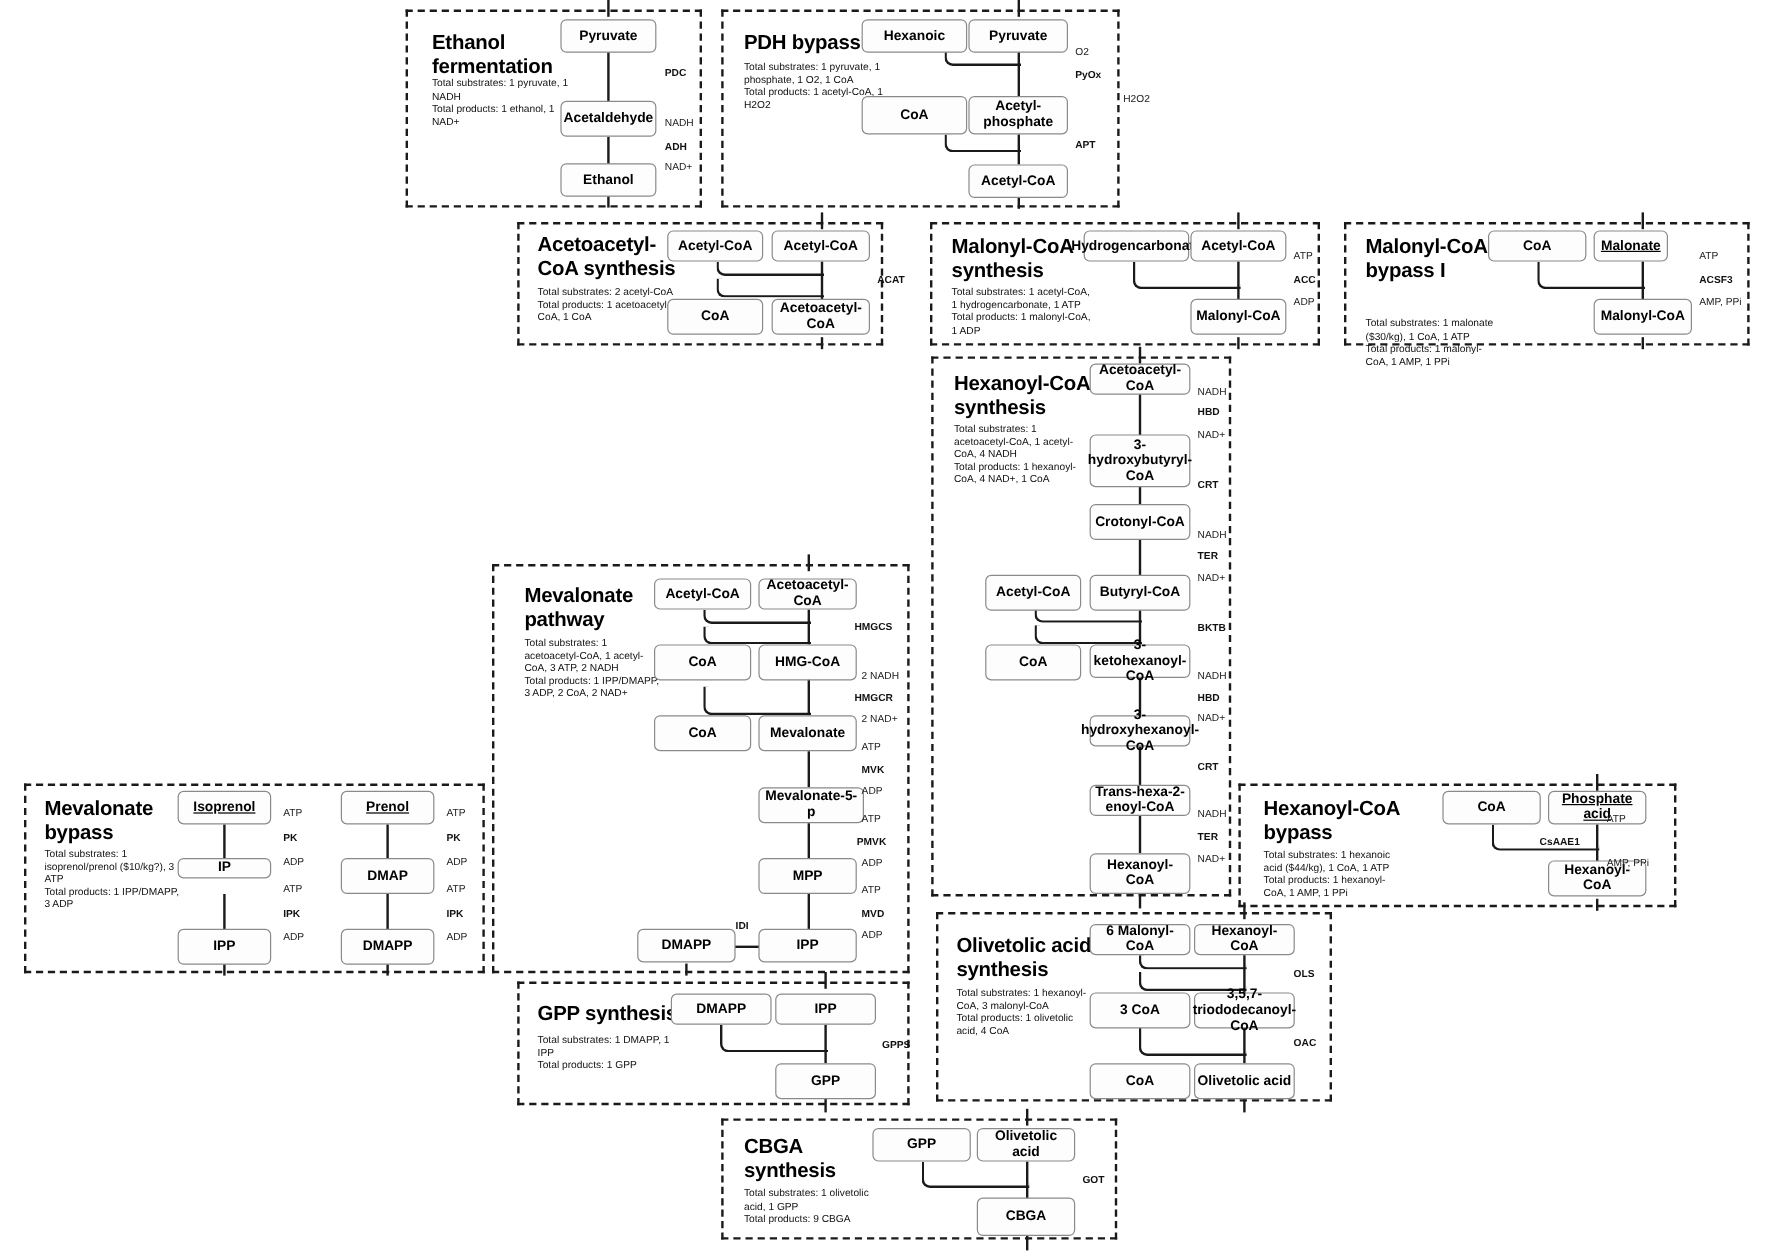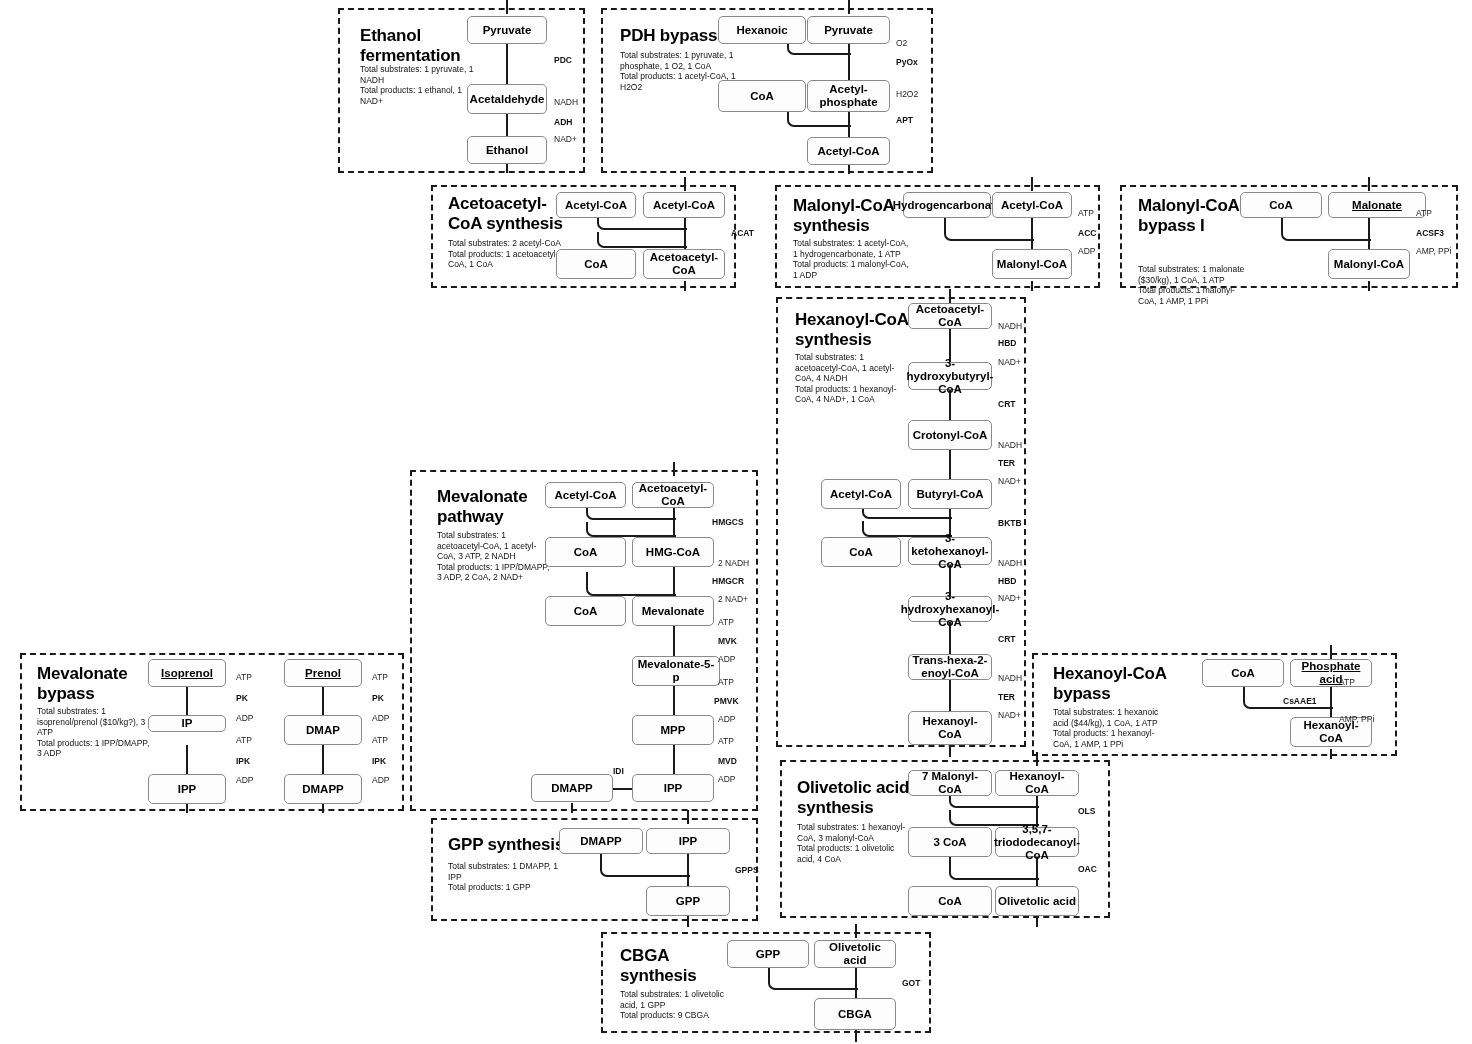--- a/index.html
+++ b/index.html
@@ -141,21 +141,21 @@
     </div>
 <div class="node" style="left:807px;top:80px;width:83px;height:32px;">
   <span class="sm">Acetyl-phosphate</span>
     </div>
 <div class="node" style="left:807px;top:137px;width:83px;height:28px;">
   <span>Acetyl-CoA</span>
     </div>
 
 <div class="cof" style="left:896px;top:38px;">O2</div>
 <div class="enz" style="left:896px;top:57px;">PyOx</div>
-<div class="cof" style="left:896px;top:77px;margin-top:12px;">H2O2</div>
+<div class="cof" style="left:936px;top:77px;">H2O2</div>
 <div class="enz" style="left:896px;top:115px;">APT</div>
 
 <div class="panel" style="left:431px;top:185px;width:305px;height:103px;"></div>
 <div class="panel-title" style="left:448px;top:194px;width:150px;">Acetoacetyl-
 CoA synthesis</div>
 <div class="panel-note" style="left:448px;top:238px;width:116px;">Total substrates: 2 acetyl-CoA
 Total products: 1 acetoacetyl-CoA, 1 CoA</div>
 
 <div class="edge v" style="left:684px;top:177px;height:14px;"></div>
 <div class="edge v" style="left:684px;top:218px;height:32px;"></div>
@@ -210,21 +210,21 @@
 Total products: 1 malonyl-CoA, 1 AMP, 1 PPi</div>
 
 <div class="edge v" style="left:1368px;top:177px;height:14px;"></div>
 <div class="edge v" style="left:1368px;top:218px;height:32px;"></div>
 <div class="hook" style="left:1281px;top:218px;width:88px;height:21px;"></div>
 <div class="edge v" style="left:1368px;top:281px;height:10px;"></div>
 
 <div class="node" style="left:1240px;top:192px;width:82px;height:26px;">
   <span>CoA</span>
     </div>
-<div class="node ul" style="left:1328px;top:192px;width:98px;height:26px;">
+<div class="node ul" style="left:1328px;top:192px;width:62px;height:26px;">
   <span>Malonate</span>
     </div>
 <div class="node" style="left:1328px;top:249px;width:82px;height:30px;">
   <span>Malonyl-CoA</span>
     </div>
 
 <div class="cof" style="left:1416px;top:208px;">ATP</div>
 <div class="enz" style="left:1416px;top:228px;">ACSF3</div>
 <div class="cof" style="left:1416px;top:246px;">AMP, PPi</div>
 
@@ -242,21 +242,21 @@
 <div class="hook" style="left:862px;top:507px;width:88px;height:10px;"></div>
 <div class="hook" style="left:862px;top:521px;width:88px;height:14px;"></div>
 <div class="edge v" style="left:949px;top:565px;height:33px;"></div>
 <div class="edge v" style="left:949px;top:622px;height:34px;"></div>
 <div class="edge v" style="left:949px;top:680px;height:31px;"></div>
 <div class="edge v" style="left:949px;top:745px;height:12px;"></div>
 
 <div class="node" style="left:908px;top:303px;width:84px;height:26px;">
   <span class="sm">Acetoacetyl-CoA</span>
     </div>
-<div class="node" style="left:908px;top:362px;width:84px;height:28px;justify-content:center;">
+<div class="node" style="left:908px;top:362px;width:84px;height:44px;justify-content:center;">
   <span class="xs">3-hydroxybutyryl-CoA</span>
     </div>
 <div class="node" style="left:908px;top:420px;width:84px;height:30px;">
   <span class="sm">Crotonyl-CoA</span>
     </div>
 <div class="node" style="left:821px;top:479px;width:80px;height:30px;">
   <span>Acetyl-CoA</span>
     </div>
 <div class="node" style="left:908px;top:479px;width:84px;height:30px;">
   <span class="sm">Butyryl-CoA</span>
@@ -436,21 +436,21 @@
 
 <div class="edge v" style="left:1036px;top:752px;height:14px;"></div>
 <div class="edge v" style="left:1036px;top:796px;height:32px;"></div>
 <div class="hook" style="left:949px;top:796px;width:88px;height:10px;"></div>
 <div class="hook" style="left:949px;top:810px;width:88px;height:14px;"></div>
 <div class="edge v" style="left:1036px;top:856px;height:30px;"></div>
 <div class="hook" style="left:949px;top:856px;width:88px;height:22px;"></div>
 <div class="edge v" style="left:1036px;top:915px;height:12px;"></div>
 
 <div class="node" style="left:908px;top:770px;width:84px;height:26px;">
-  <span class="sm">7 Malonyl-CoA</span>
+  <span class="sm">6 Malonyl-CoA</span>
     </div>
 <div class="node" style="left:995px;top:770px;width:84px;height:26px;">
   <span class="sm">Hexanoyl-CoA</span>
     </div>
 <div class="node" style="left:908px;top:827px;width:84px;height:30px;">
   <span>3 CoA</span>
     </div>
 <div class="node" style="left:995px;top:827px;width:84px;height:30px;">
   <span class="xs">3,5,7-triododecanoyl-CoA</span>
     </div>

